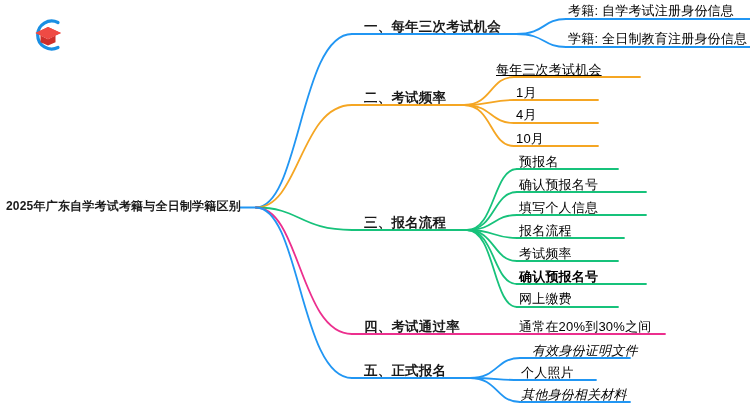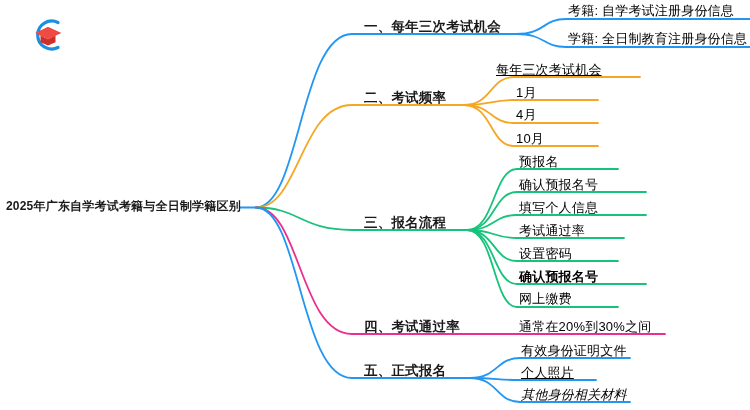--- a/index.html
+++ b/index.html
@@ -170,24 +170,24 @@
 <div class="node branch-label" style="left:364px; top:91px;">二、考试频率</div>
 <div class="node leaf-label" style="left:496px; top:63px;text-decoration:underline;">每年三次考试机会</div>
 <div class="node leaf-label" style="left:516px; top:86px;">1月</div>
 <div class="node leaf-label" style="left:516px; top:108px;">4月</div>
 <div class="node leaf-label" style="left:516px; top:132px;">10月</div>
 
 <div class="node branch-label" style="left:364px; top:216px;">三、报名流程</div>
 <div class="node leaf-label" style="left:519px; top:155px;">预报名</div>
 <div class="node leaf-label" style="left:519px; top:178px;">确认预报名号</div>
 <div class="node leaf-label" style="left:519px; top:201px;">填写个人信息</div>
-<div class="node leaf-label" style="left:519px; top:224px;">考试通过率</div>
-<div class="node leaf-label" style="left:519px; top:247px;">设置密码</div>
+<div class="node leaf-label" style="left:519px; top:224px;">报名流程</div>
+<div class="node leaf-label" style="left:519px; top:247px;">考试频率</div>
 <div class="node leaf-label" style="left:519px; top:270px;font-weight:bold;">确认预报名号</div>
 <div class="node leaf-label" style="left:519px; top:293px;font-family:Liberation Mono, monospace;">网上缴费</div>
 
 <div class="node branch-label" style="left:364px; top:320px;text-align:right;">四、考试通过率</div>
 <div class="node leaf-label" style="left:519px; top:320px;">通常在20%到30%之间</div>
 
 <div class="node branch-label" style="left:364px; top:364px;">五、正式报名</div>
-<div class="node leaf-label" style="left:521px; top:344px;">有效身份证明文件</div>
-<div class="node leaf-label" style="left:521px; top:366px;text-decoration:underline;">个人照片</div>
+<div class="node leaf-label" style="left:532px; top:344px;font-style:italic;">有效身份证明文件</div>
+<div class="node leaf-label" style="left:521px; top:366px;">个人照片</div>
 <div class="node leaf-label" style="left:521px; top:388px;font-style:italic;">其他身份相关材料</div>
 
 </body></html>

